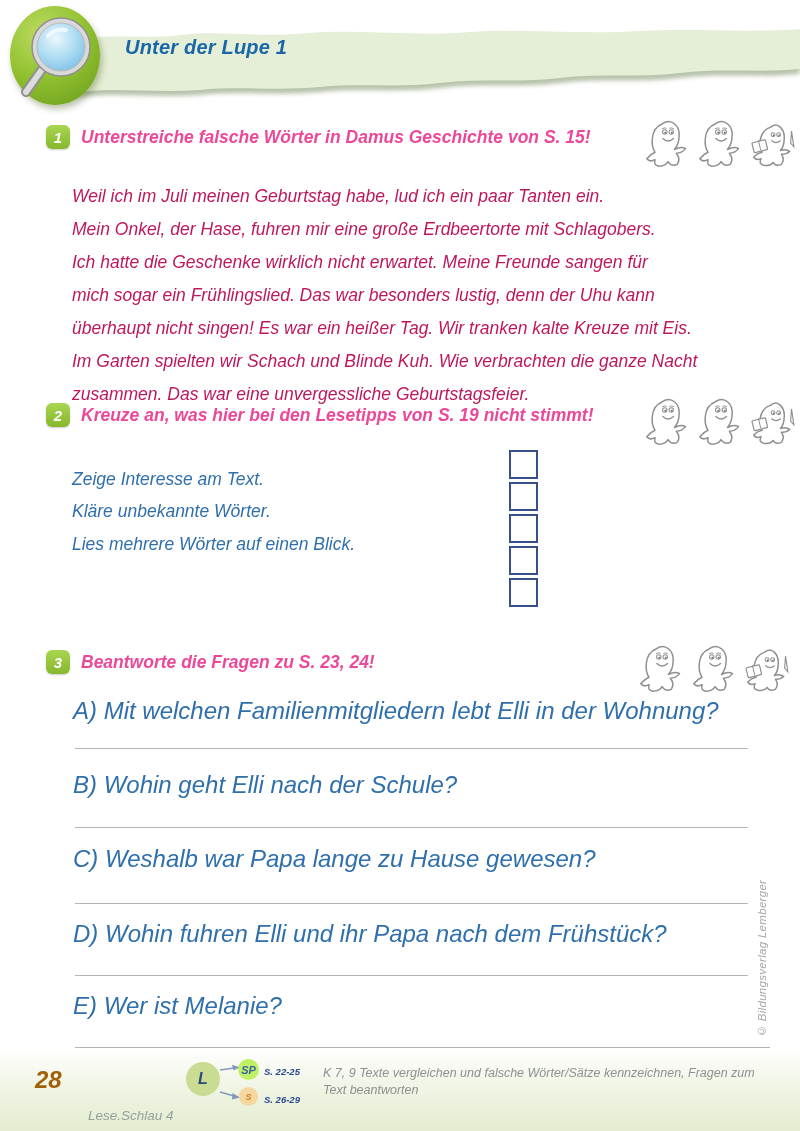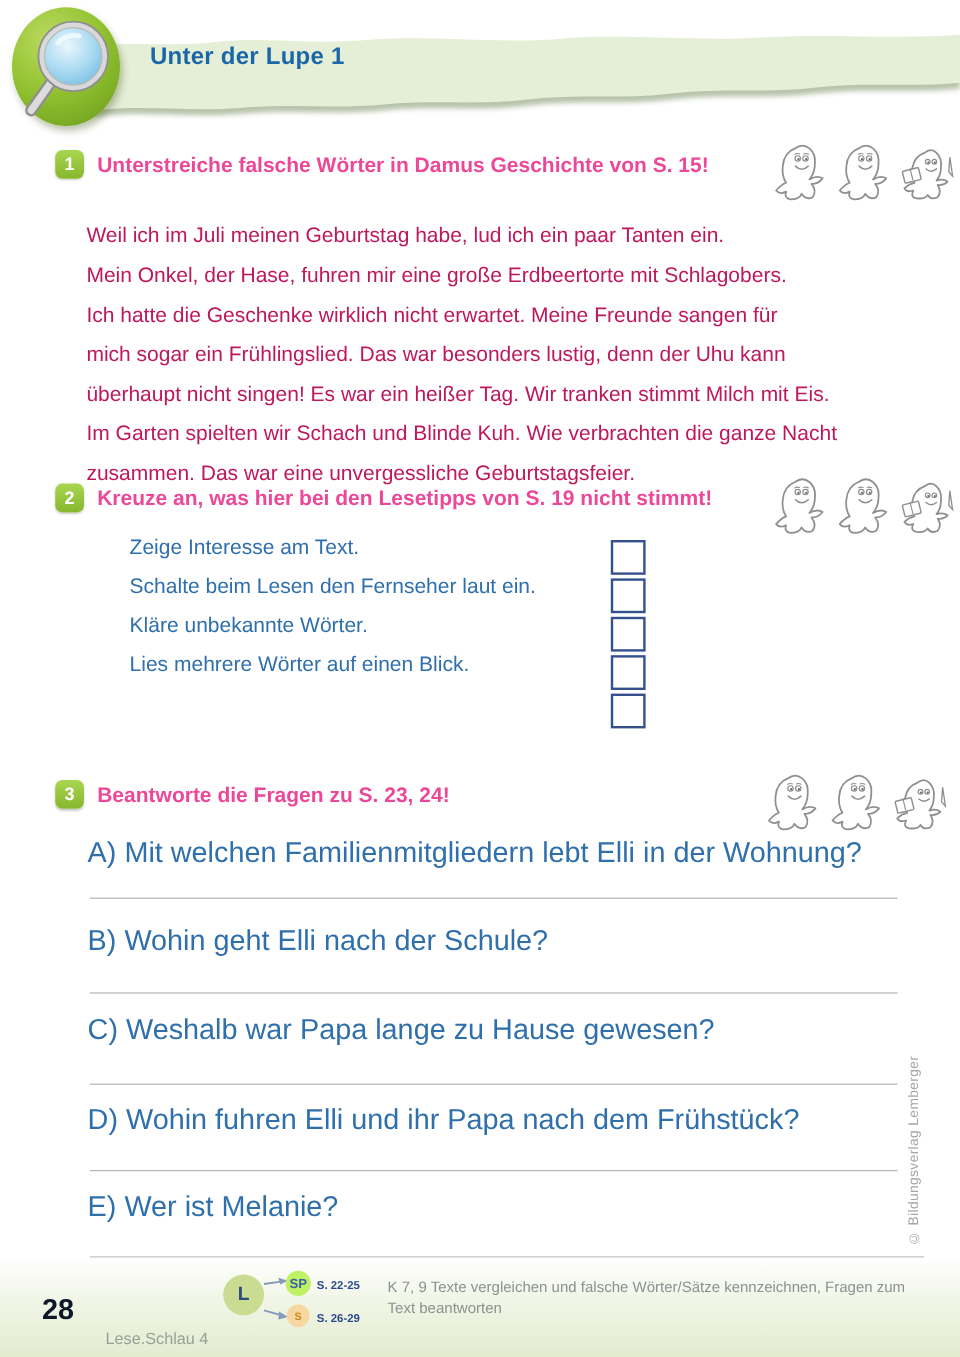--- a/index.html
+++ b/index.html
@@ -4,21 +4,21 @@
 <style>
   * { margin:0; padding:0; box-sizing:border-box; }
   html,body { width:800px; }
   body {
     font-family: "Liberation Sans", sans-serif;
     background:#ffffff;
     position:relative;
     width:800px; height:1131px;
     overflow:hidden;
   }
-  .page { position:absolute; inset:0; width:800px; height:1131px; background:#fff; }
+  .page { position:absolute; inset:0; width:800px; height:1131px; background:#fff;font-style:italic; }
 
   
   .banner-svg { position:absolute; left:0; top:0; width:800px; height:115px; }
   .logo-oval {
     position:absolute; left:10px; top:6px; width:90px; height:99px;
     border-radius:50%;
     background: radial-gradient(circle at 35% 28%, #bcda61 0%, #94c433 45%, #7fb026 70%, #699a1c 100%);
     box-shadow: 2px 4px 6px rgba(60,80,20,.35);
   }
   .logo-oval svg { position:absolute; left:0; top:0; }
@@ -40,21 +40,21 @@
   .task-label { font-size:17.5px; font-weight:bold; color:#ec4899; white-space:nowrap; }
 
   .ghost-row { position:absolute; display:flex; gap:5px; }
   .ghost-row svg { display:block; }
 
   
   .story { position:absolute; left:72px; top:180px; width:700px; }
   .story-line { font-size:17.5px; color:#be185d; line-height:33px; white-space:nowrap; }
 
   
-  .tipps { position:absolute; left:72px; top:440px; width:430px;margin-left:36px; }
+  .tipps { position:absolute; left:72px; top:463px; width:430px; }
   .tipp-item { height:32.5px; display:flex; align-items:center; font-size:17.5px; color:#2f6fab; white-space:nowrap; }
   .checkbox-col { position:absolute; left:509px; top:450px; }
   .checkbox {
     width:29px; height:29px; background:#fff;
     border:2.5px solid #34508d; margin-bottom:3px;
   }
 
   
   .q-label { position:absolute; left:73px; font-size:24px; color:#2f6fab; white-space:nowrap; }
   .answer-line { position:absolute; left:75px; width:673px; border-top:1.6px solid #b4b4b4; }
@@ -65,21 +65,21 @@
     position:absolute; left:756px; top:872px; height:165px;
     writing-mode: vertical-rl; transform: rotate(180deg);
     font-size:11.5px; color:#a5a5a5; letter-spacing:.3px;
   }
 
   
   .footer-bg {
     position:absolute; left:0; top:1048px; width:800px; height:83px;
     background: linear-gradient(to bottom, #ffffff 0%, #f2f6e8 40%, #e3eccf 100%);
   }
-  .page-number { position:absolute; left:35px; top:1066px; font-size:24px; font-weight:bold; color:#0f172a;margin-top:12px; }
+  .page-number { position:absolute; left:35px; top:1066px; font-size:24px; font-weight:bold; color:#a16207; }
   .series-name { position:absolute; left:88px; top:1074px; font-size:13.5px; color:#97a09b;margin-top:34px; }
   .node-l {
     position:absolute; left:186px; top:1062px; width:34px; height:34px; border-radius:50%;
     background:#c9dc92; color:#2b4a7e; font-size:16px; font-weight:bold;
     display:flex; align-items:center; justify-content:center;
   }
   .node-sp {
     position:absolute; left:238px; top:1059px; width:21px; height:21px; border-radius:50%;
     background:#bef264; color:#3c5fa5; font-size:11px; font-weight:bold;
     display:flex; align-items:center; justify-content:center;
@@ -169,21 +169,21 @@
     <svg width="48" height="52">
         <use href="#ghost-writer"></use>
       </svg>
   </div>
 
   <div class="story">
     <div class="story-line">Weil ich im Juli meinen Geburtstag habe, lud ich ein paar Tanten ein.</div>
     <div class="story-line">Mein Onkel, der Hase, fuhren mir eine große Erdbeertorte mit Schlagobers.</div>
     <div class="story-line">Ich hatte die Geschenke wirklich nicht erwartet. Meine Freunde sangen für</div>
     <div class="story-line">mich sogar ein Frühlingslied. Das war besonders lustig, denn der Uhu kann</div>
-    <div class="story-line">überhaupt nicht singen! Es war ein heißer Tag. Wir tranken stimmt Milch mit Eis.</div>
+    <div class="story-line">überhaupt nicht singen! Es war ein heißer Tag. Wir tranken kalte Kreuze mit Eis.</div>
     <div class="story-line">Im Garten spielten wir Schach und Blinde Kuh. Wie verbrachten die ganze Nacht</div>
     <div class="story-line">zusammen. Das war eine unvergessliche Geburtstagsfeier.</div>
   </div>
 
   <div class="task-heading" style="top:403px">
     <div class="task-badge">2</div>
     <div class="task-label">Kreuze an, was hier bei den Lesetipps von S. 19 nicht stimmt!</div>
   </div>
   <div class="ghost-row" style="left:644px; top:396px">
     <svg width="48" height="52">
@@ -192,21 +192,20 @@
     <svg width="48" height="52">
         <use href="#ghost"></use>
       </svg>
     <svg width="48" height="52">
         <use href="#ghost-writer"></use>
       </svg>
   </div>
 
   <div class="tipps">
     <div class="tipp-item">Zeige Interesse am Text.</div>
-    <div class="tipp-item">Schalte beim Lesen den Fernseher laut ein.</div>
     <div class="tipp-item">Kläre unbekannte Wörter.</div>
     <div class="tipp-item">Lies mehrere Wörter auf einen Blick.</div>
   </div>
   <div class="checkbox-col">
     <div class="checkbox"></div>
     <div class="checkbox"></div>
     <div class="checkbox"></div>
     <div class="checkbox"></div>
     <div class="checkbox"></div>
   </div>

